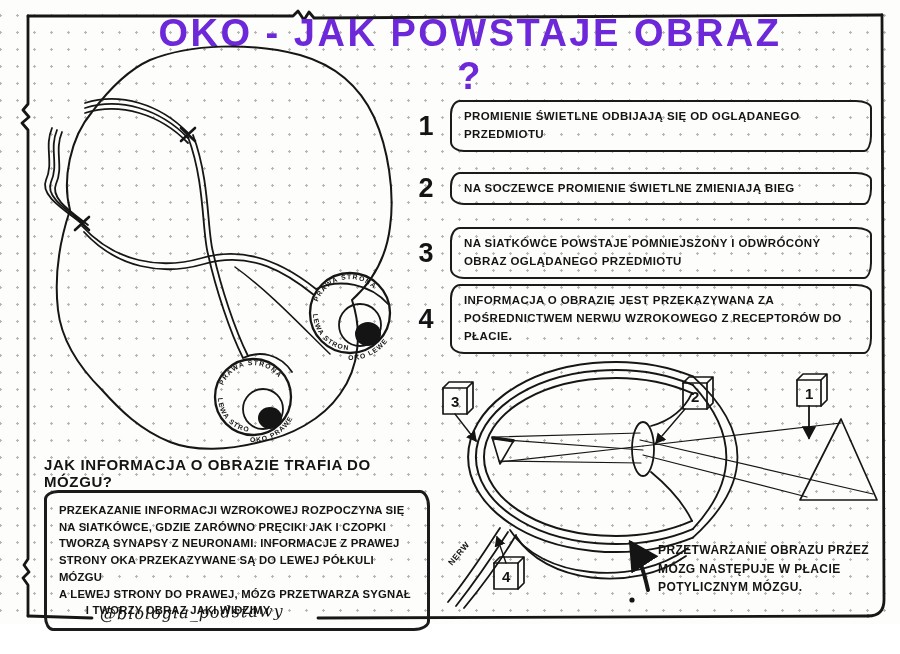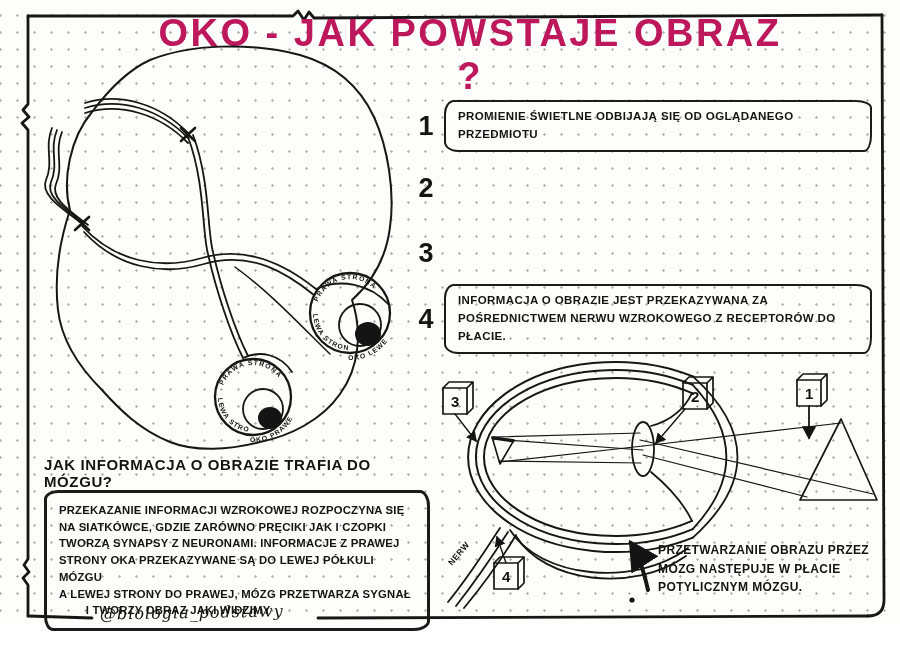--- a/index.html
+++ b/index.html
@@ -3,24 +3,24 @@
 <meta charset="utf-8">
 <style>
   html,body{margin:0;padding:0;background:#ffffff;}
   body{width:900px;height:654px;position:relative;overflow:hidden;
        font-family:"Liberation Sans","DejaVu Sans",sans-serif;color:#141414;}
   .abs{position:absolute;}
   .sheet{left:0;top:0;width:900px;height:624px;background:#fdfdfb;
          background-image:radial-gradient(#b6b6b2 1px,transparent 1.45px);
          background-size:17px 17px;background-position:9px 7px;}
   .title{left:150px;top:12px;width:640px;text-align:center;
-         font-size:38px;font-weight:bold;letter-spacing:2.5px;color:#be185d;}
+         font-size:38px;font-weight:bold;letter-spacing:2.5px;color:#6d28d9;}
   .step{left:414px;width:458px;display:flex;align-items:center;}
   .step-num{width:24px;font-size:27px;font-weight:bold;text-align:center;flex:0 0 24px;}
-  .step-box{margin-left:6px;flex:1;border:2.5px solid #1b1b1b;
+  .step-box{margin-left:12px;flex:1;border:2.5px solid #1b1b1b;
             border-radius:10px 16px 8px 14px / 14px 8px 16px 10px;
             padding:6px 12px;display:flex;align-items:center;
             font-size:11.5px;font-weight:bold;letter-spacing:0.4px;line-height:1.55;}
   .q-heading{left:44px;top:456px;width:380px;font-size:15px;font-weight:bold;
              letter-spacing:0.6px;}
   .info-box{left:44px;top:490px;width:356px;border:3px solid #1b1b1b;
             border-radius:14px 10px 16px 9px / 9px 16px 10px 14px;
             padding:9px 12px;font-size:11.3px;font-weight:bold;letter-spacing:0.2px;
             line-height:1.48;white-space:pre-line;}
   .caption{left:658px;top:541px;width:220px;font-size:12px;font-weight:bold;
@@ -102,23 +102,25 @@
   <text class="curvelabel"><textPath href="#re-left" startOffset="2%">LEWA STRONA</textPath></text>
   <text class="curvelabel"><textPath href="#re-name" startOffset="4%">OKO PRAWE</textPath></text>
 </svg>
 
 <div class="abs step" style="top:102px;height:48px;">
   <div class="step-num">1</div>
   <div class="step-box">PROMIENIE ŚWIETLNE ODBIJAJĄ SIĘ OD OGLĄDANEGO PRZEDMIOTU</div>
 </div>
 <div class="abs step" style="top:163px;height:51px;">
   <div class="step-num">2</div>
+  <div class="step-box">NA SOCZEWCE PROMIENIE ŚWIETLNE ZMIENIAJĄ BIEG</div>
 </div>
 <div class="abs step" style="top:222px;height:62px;">
   <div class="step-num">3</div>
+  <div class="step-box">NA SIATKÓWCE POWSTAJE POMNIEJSZONY I ODWRÓCONY OBRAZ OGLĄDANEGO PRZEDMIOTU</div>
 </div>
 <div class="abs step" style="top:288px;height:62px;">
   <div class="step-num">4</div>
   <div class="step-box">INFORMACJA O OBRAZIE JEST PRZEKAZYWANA ZA POŚREDNICTWEM NERWU WZROKOWEGO Z RECEPTORÓW DO PŁACIE.</div>
 </div>
 
 <svg style="left:430px;top:350px;" width="460" height="258" viewBox="0 0 460 258">
   <defs>
     <marker id="ah" markerWidth="9" markerHeight="9" refX="6.5" refY="4" orient="auto">
       <path d="M0,0 L7.5,4 L0,8 z" fill="#141414"></path>

